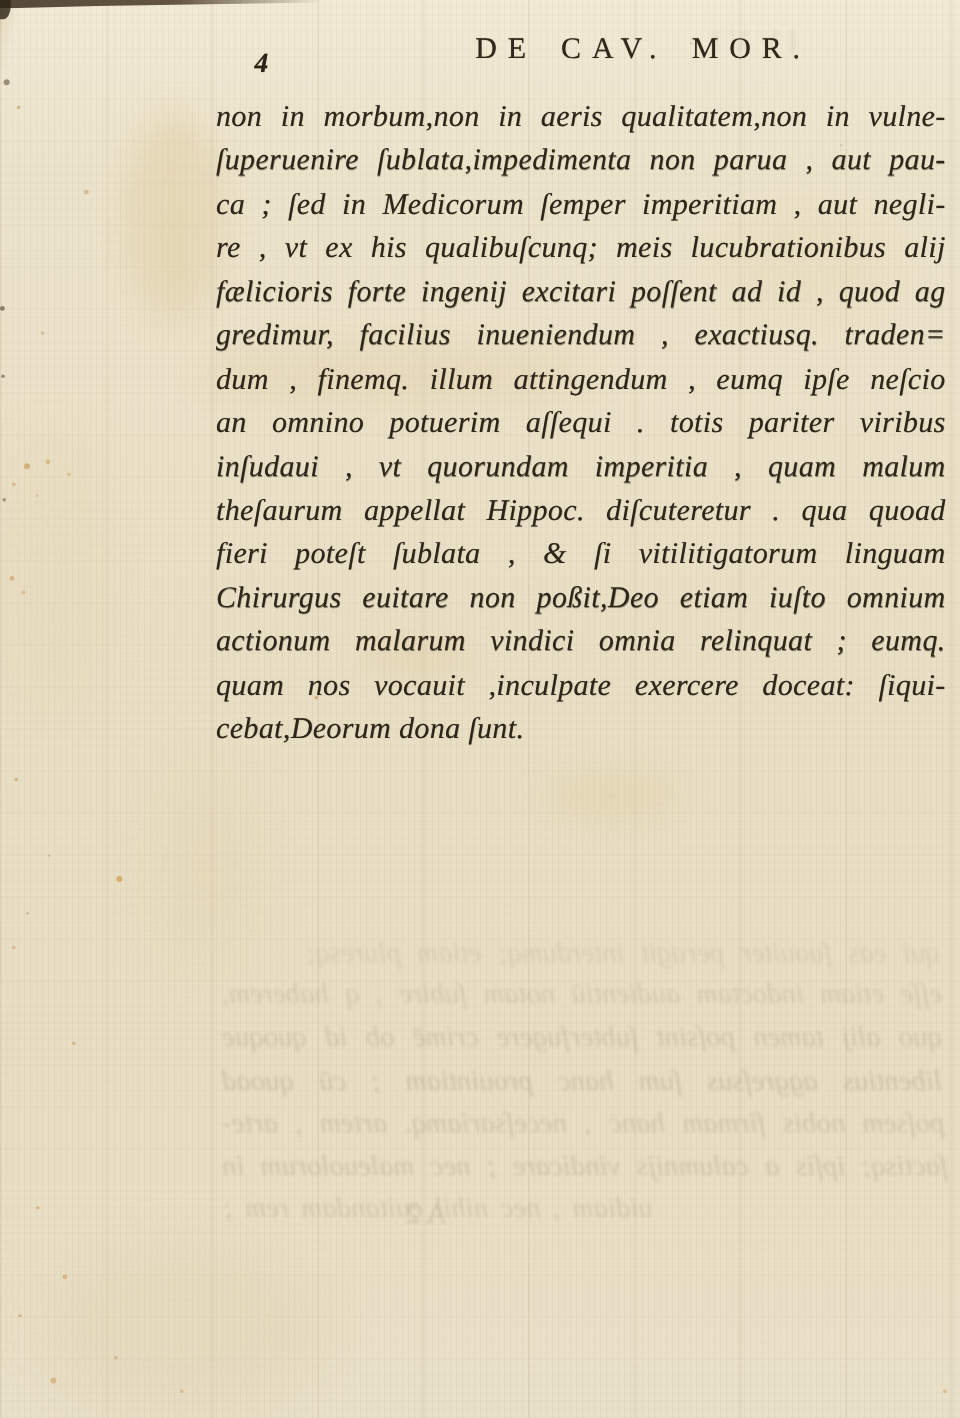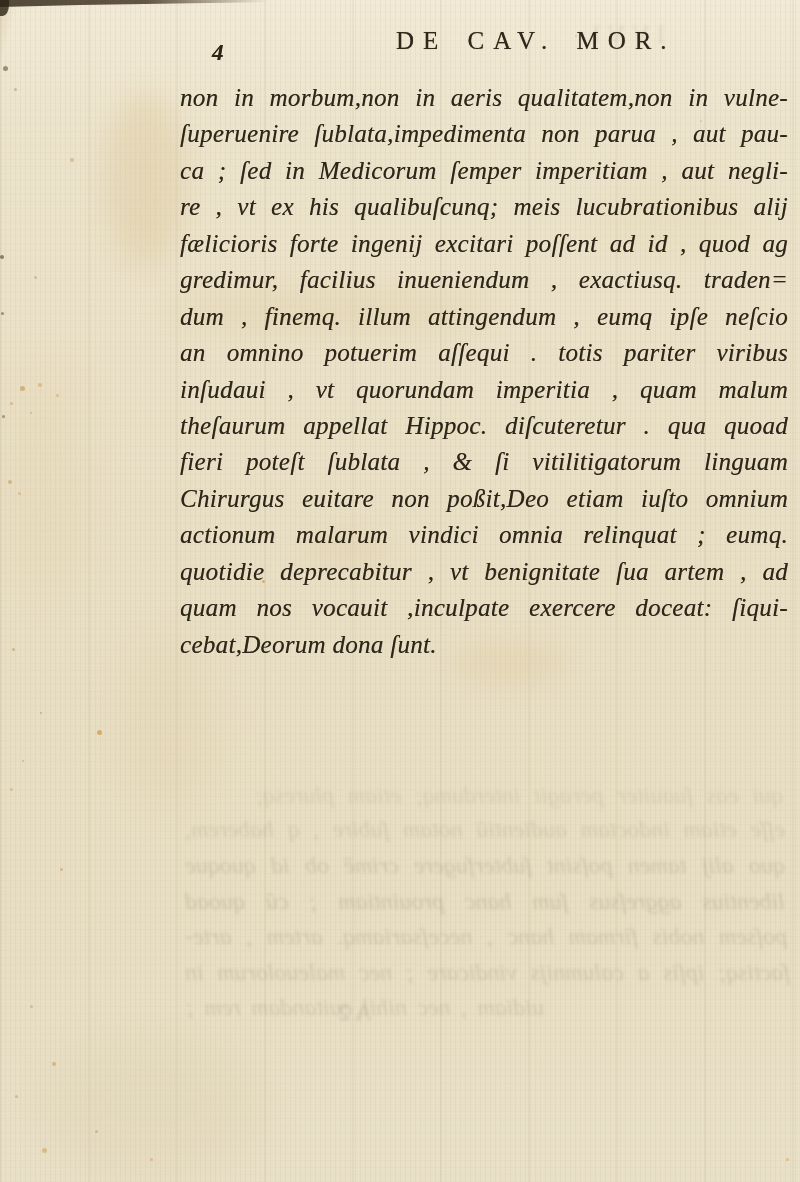--- a/index.html
+++ b/index.html
@@ -111,21 +111,20 @@
       <div class="tline">re , vt ex his qualibuſcunq; meis lucubrationibus alij</div>
       <div class="tline">fælicioris forte ingenij excitari poſſent ad id , quod ag</div>
       <div class="tline">gredimur, facilius inueniendum , exactiusq. traden=</div>
       <div class="tline">dum , finemq. illum attingendum , eumq ipſe neſcio</div>
       <div class="tline">an omnino potuerim aſſequi . totis pariter viribus</div>
       <div class="tline">inſudaui , vt quorundam imperitia , quam malum</div>
       <div class="tline">theſaurum appellat Hippoc. diſcuteretur . qua quoad</div>
       <div class="tline">fieri poteſt ſublata , &amp; ſi vitilitigatorum linguam</div>
       <div class="tline">Chirurgus euitare non poßit,Deo etiam iuſto omnium</div>
       <div class="tline">actionum malarum vindici omnia relinquat ; eumq.</div>
-      <div class="tline">quotidie deprecabitur , vt benignitate ſua artem , ad</div>
       <div class="tline">quam nos vocauit ,inculpate exercere doceat: ſiqui-</div>
       <div class="tline last">cebat,Deorum dona ſunt.</div>
     </div>
 
   <div class="edge-top"></div>
   <div class="edge-corner"></div>
   <div id="specks">
       <div class="speck" style="left: 14px; top: 88px; width: 3px; height: 3px; background: rgb(185, 140, 84); opacity: 0.5; filter: blur(0.5px);"></div>
       <div class="speck" style="left: 70px; top: 158px; width: 4px; height: 4px; background: rgb(192, 146, 88); opacity: 0.45; filter: blur(0.5px);"></div>
       <div class="speck" style="left: 34px; top: 276px; width: 3px; height: 3px; background: rgb(169, 139, 80); opacity: 0.4; filter: blur(0.5px);"></div>

